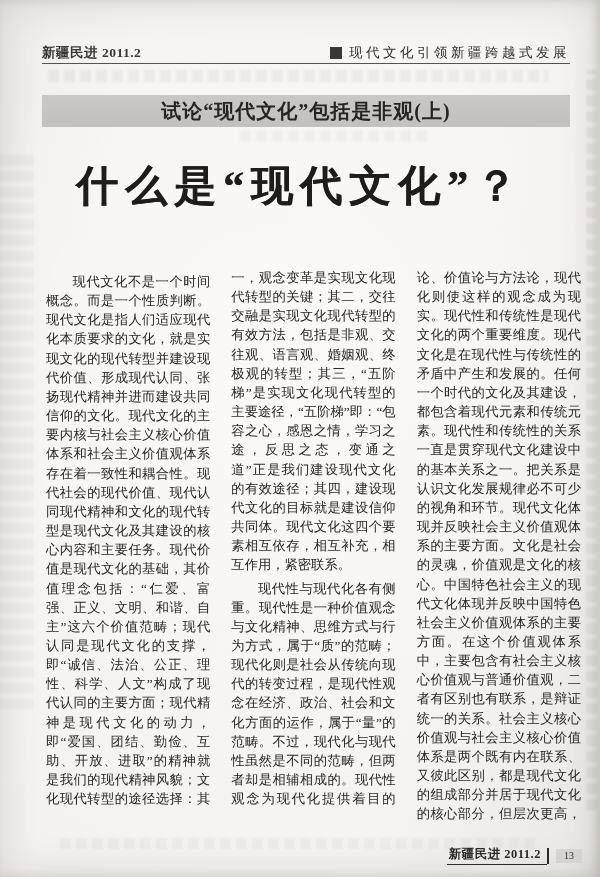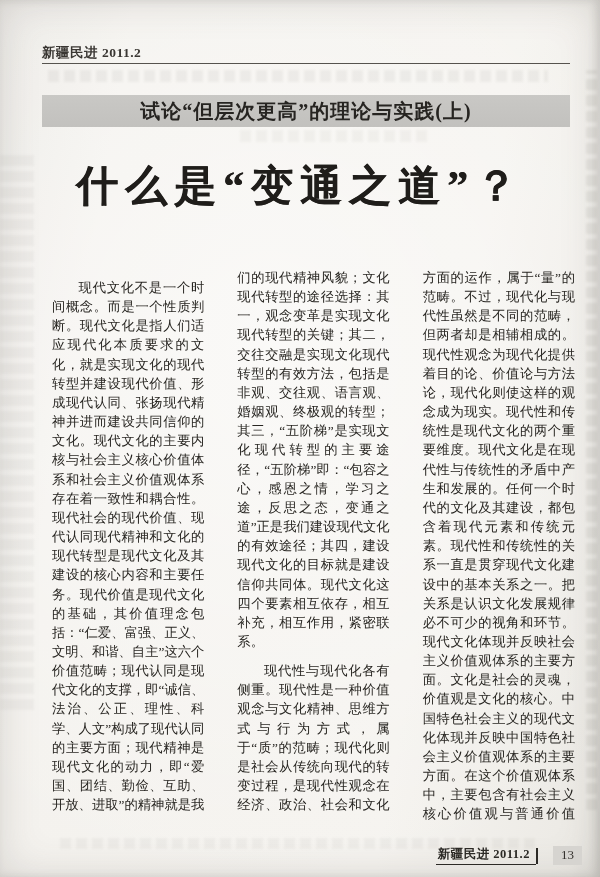--- a/index.html
+++ b/index.html
@@ -62,57 +62,61 @@
   }
 
   
   .article{
     position:absolute;left:42px;top:268px;width:543px;height:557px;
     column-count:3;column-gap:13px;column-fill:auto;
     font-size:13.3px;line-height:19.15px;
     text-align:justify;overflow:hidden;
     color:#282622;
   }
-  .article p{margin:10px;text-indent:2em;}
+  .article p{margin:4px;text-indent:2em;}
 
   
   .footer{
     position:absolute;right:18px;top:846px;
     display:flex;align-items:center;font-size:12.5px;
   }
   .footer .journal{
     font-weight:bold;color:#2c2a26;letter-spacing:.5px;
     border-bottom:1.5px solid #2c2a26;
     padding:0 6px 1px 2px;
   }
   .footer .vbar{width:2px;height:16px;background:#2c2a26;margin:0 0;}
   .footer .pagenum{
     background:#d6d4d0;color:#33302c;
-    padding:1px 8px 2px 8px;margin-left:15px;font-size:13px;
+    padding:1px 8px 2px 8px;margin-left:7px;font-size:10px;
   }
 </style>
 </head>
 <body>
 
 <div class="scan">
 
   <div class="ghost h g1"></div>
   <div class="ghost v g2"></div>
   <div class="ghost v g3"></div>
   <div class="ghost h g4"></div>
   <div class="ghost h g5"></div>
 
   <div class="header">
     <span class="left">新疆民进 2011.2</span>
+    <span class="right">
+      <span class="sq"></span>
+      <span class="txt">现代文化引领新疆跨越式发展</span>
+    </span>
   </div>
   <div class="rule"></div>
 
-  <div class="kicker">试论“但层次更高”的理论与实践(上)</div>
+  <div class="kicker">试论“现代文化”包括是非观(上)</div>
 
-  <div class="title">什么是“变通之道”？</div>
+  <div class="title">什么是“现代文化”？</div>
 
   <div class="article">
       <p>现代文化不是一个时间概念。而是一个性质判断。现代文化是指人们适应现代化本质要求的文化，就是实现文化的现代转型并建设现代价值、形成现代认同、张扬现代精神并进而建设共同信仰的文化。现代文化的主要内核与社会主义核心价值体系和社会主义价值观体系存在着一致性和耦合性。现代社会的现代价值、现代认同现代精神和文化的现代转型是现代文化及其建设的核心内容和主要任务。现代价值是现代文化的基础，其价值理念包括：“仁爱、富强、正义、文明、和谐、自主”这六个价值范畴；现代认同是现代文化的支撑，即“诚信、法治、公正、理性、科学、人文”构成了现代认同的主要方面；现代精神是现代文化的动力，即“爱国、团结、勤俭、互助、开放、进取”的精神就是我们的现代精神风貌；文化现代转型的途径选择：其一，观念变革是实现文化现代转型的关键；其二，交往交融是实现文化现代转型的有效方法，包括是非观、交往观、语言观、婚姻观、终极观的转型；其三，“五阶梯”是实现文化现代转型的主要途径，“五阶梯”即：“包容之心，感恩之情，学习之途，反思之态，变通之道”正是我们建设现代文化的有效途径；其四，建设现代文化的目标就是建设信仰共同体。现代文化这四个要素相互依存，相互补充，相互作用，紧密联系。</p>
       <p>现代性与现代化各有侧重。现代性是一种价值观念与文化精神、思维方式与行为方式，属于“质”的范畴；现代化则是社会从传统向现代的转变过程，是现代性观念在经济、政治、社会和文化方面的运作，属于“量”的范畴。不过，现代化与现代性虽然是不同的范畴，但两者却是相辅相成的。现代性观念为现代化提供着目的论、价值论与方法论，现代化则使这样的观念成为现实。现代性和传统性是现代文化的两个重要维度。现代文化是在现代性与传统性的矛盾中产生和发展的。任何一个时代的文化及其建设，都包含着现代元素和传统元素。现代性和传统性的关系一直是贯穿现代文化建设中的基本关系之一。把关系是认识文化发展规律必不可少的视角和环节。现代文化体现并反映社会主义价值观体系的主要方面。文化是社会的灵魂，价值观是文化的核心。中国特色社会主义的现代文化体现并反映中国特色社会主义价值观体系的主要方面。在这个价值观体系中，主要包含有社会主义核心价值观与普通价值观，二者有区别也有联系，是辩证统一的关系。社会主义核心价值观与社会主义核心价值体系是两个既有内在联系、又彼此区别，都是现代文化的组成部分并居于现代文化的核心部分，但层次更高，而现代文化的范围和外延更广更宽，包含的内容更多，具有更大的包容性。</p>
     </div>
 
   <div class="footer">
     <span class="journal">新疆民进 2011.2</span>
     <span class="vbar"></span>
     <span class="pagenum">13</span>

